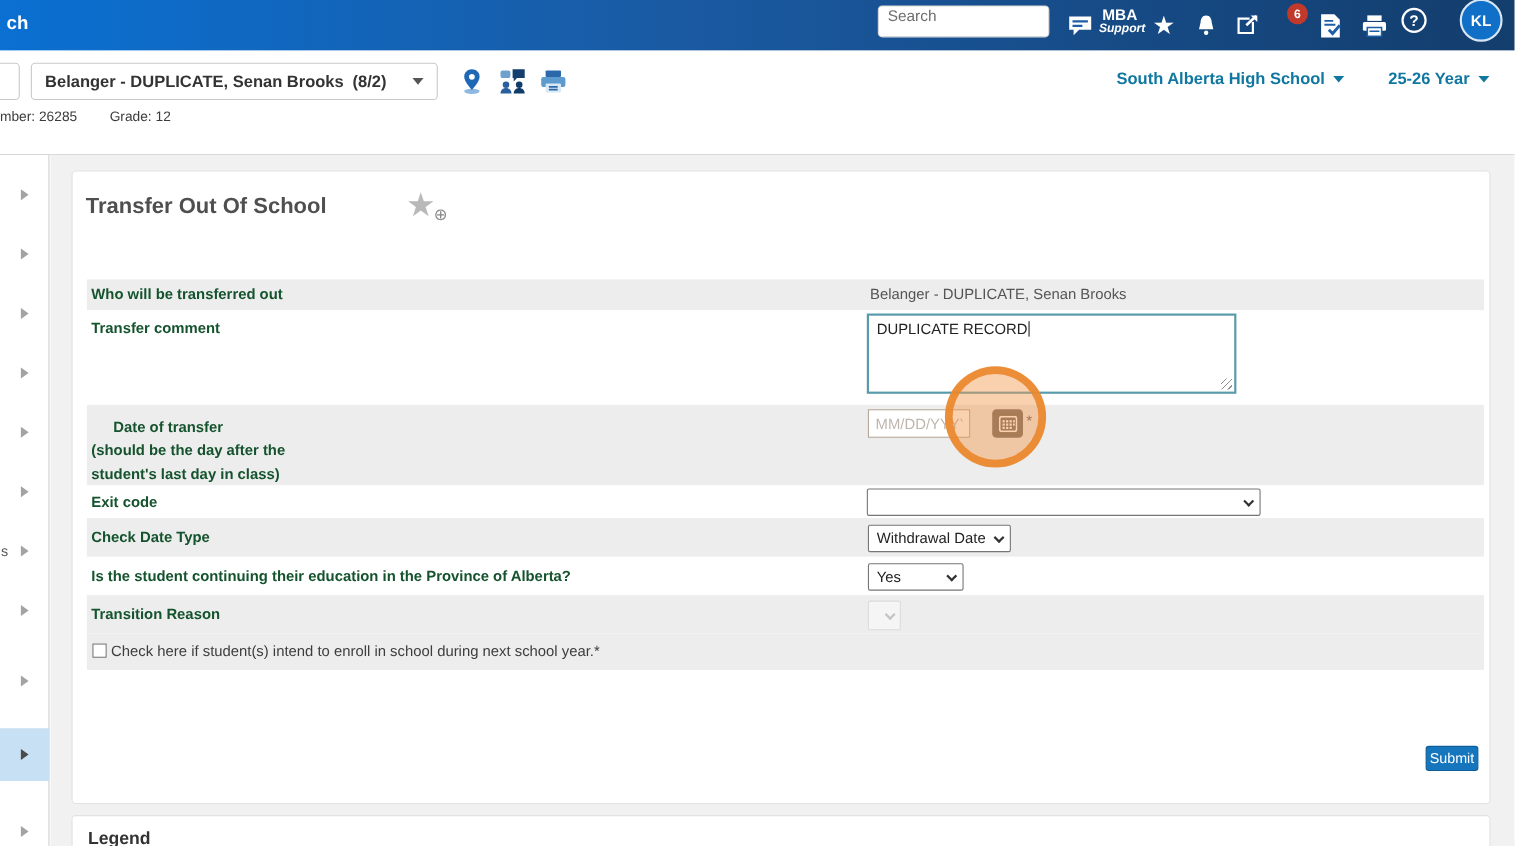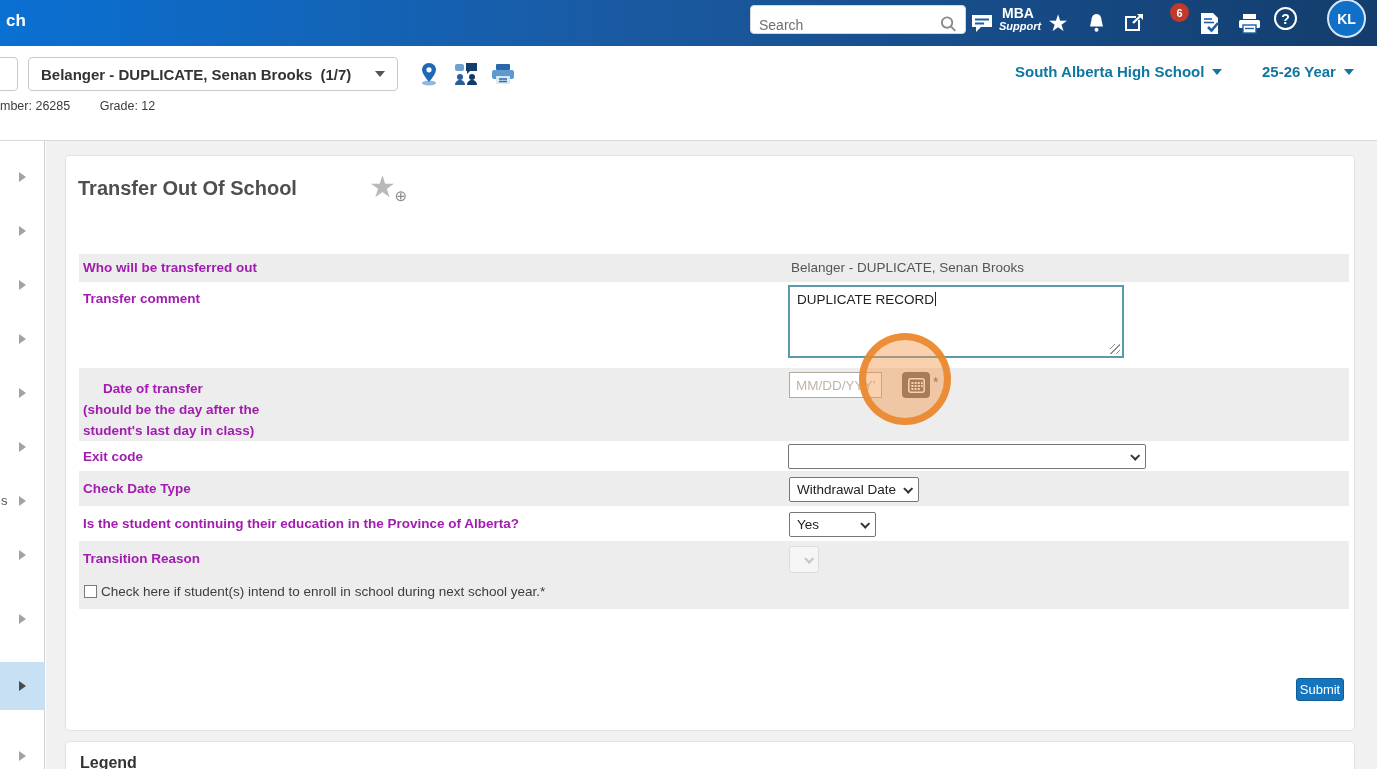--- a/index.html
+++ b/index.html
@@ -4,23 +4,23 @@
 <style>
   * { margin:0; padding:0; box-sizing:border-box; }
   html,body { width:1377px; height:769px; overflow:hidden; background:#fff;
               font-family:"Liberation Sans", sans-serif; }
   #root { position:relative; width:1377px; height:769px; overflow:hidden; }
 
   
   .topbar { position:absolute; left:0; top:0; width:1377px; height:46px;
             background:linear-gradient(90deg,#0a70d2 0%,#1a5aa2 45%,#133d6c 100%); }
   .nav-fragment { position:absolute; left:6px; top:11px; color:#fff; font-size:17px; font-weight:bold; }
-  .search-wrap { position:absolute; left:750px; top:5px; width:216px; height:29px;
+  .search-wrap { position:absolute; left:798px; top:5px; width:156px; height:29px;
                  background:#fff; border-radius:4px; border:1px solid #d8d8d8;
-                 display:flex; align-items:flex-end; padding:0 8px; }
+                 display:flex; align-items:flex-start; padding:0 8px; }
   .search-wrap input { border:none; outline:none; flex:1; font-size:14px; color:#444;
                        font-family:"Liberation Sans", sans-serif; background:transparent; }
   .search-wrap input::placeholder { color:#6f6f6f; }
   .tb-icon { position:absolute; top:0; height:46px; display:flex; align-items:center; justify-content:center; }
   .mba { position:absolute; left:999px; top:6px; width:38px; color:#fff; text-align:center; line-height:1.05; }
   .mba .l1 { font-size:14px; font-weight:bold; }
   .mba .l2 { font-size:11px; font-style:italic; font-weight:bold; }
   .badge { position:absolute; left:1170px; top:3px; width:19px; height:19px; border-radius:50%;
            background:#c0392b; color:#fff; font-size:11px; font-weight:bold;
            display:flex; align-items:center; justify-content:center; }
@@ -69,21 +69,21 @@
   .card2 { left:65px; top:741px; width:1290px; height:60px; }
   .legend-title { position:absolute; left:14px; top:12px; font-size:16px; font-weight:bold; color:#333; }
 
   .page-title { position:absolute; left:12px; top:21px; font-size:20px; font-weight:bold; color:#4f4f4f; }
   .fav-star { position:absolute; left:303px; top:14px; width:36px; height:34px; cursor:pointer; }
   .fav-star .star { font-size:30px; color:#b9b9b9; line-height:34px; }
   .fav-star .plus { position:absolute; right:-2px; bottom:2px; font-size:15px; color:#8a8a8a; background:#fff; border-radius:50%; line-height:13px; }
 
   .frow { position:absolute; left:13px; width:1270px; }
   .frow.gray { background:#ededed; }
-  .flabel { position:absolute; left:4px; font-size:13.5px; font-weight:bold; color:#a21caf; }
+  .flabel { position:absolute; left:4px; font-size:13.5px; font-weight:bold; color:#14532d; }
   .fvalue { position:absolute; left:712px; font-size:13.5px; color:#555; }
 
   .ta-box { position:absolute; left:709px; top:3px; width:336px; height:73px; background:#fff;
             border:2px solid #5a9bab; padding:5px 7px; font-size:13.5px; color:#222; cursor:text; }
   .caret-bar { display:inline-block; width:1px; height:14px; background:#222; vertical-align:-2px; margin-left:1px; }
   .ta-resize { position:absolute; right:2px; bottom:2px; width:10px; height:10px;
                background:repeating-linear-gradient(135deg, transparent 0 3px, #8e8e8e 3px 4px); cursor:nwse-resize; }
 
   .date-input { position:absolute; left:710px; top:4px; width:93px; height:26px; border:1px solid #b5a79a;
                 padding:0 6px; font-size:13.5px; color:#333; font-family:"Liberation Sans", sans-serif; background:#fff; }
@@ -182,21 +182,21 @@
     <div class="help-circle">?</div>
 
     <div class="avatar">KL</div>
   </div>
 
   <div class="header2">
     <div class="edge-box"></div>
 
     <div class="stud-select">
       <span class="name">Belanger - DUPLICATE, Senan Brooks</span>
-      <span class="count">(1/7)</span>
+      <span class="count">(8/2)</span>
       <span class="tri-down"></span>
     </div>
 
     <div class="hdr-icons">
       <span class="ic">
         <svg width="22" height="24" viewBox="0 0 22 24">
           <ellipse cx="11" cy="21" rx="7" ry="2.4" fill="#8fb8e0"></ellipse>
           <path d="M11 1 C6.9 1 4 4 4 7.8 c0 4.6 7 12 7 12 s7-7.4 7-12 C18 4 15.1 1 11 1 Z" fill="#1d69b5"></path>
           <circle cx="11" cy="7.8" r="2.6" fill="#fff"></circle>
         </svg>

